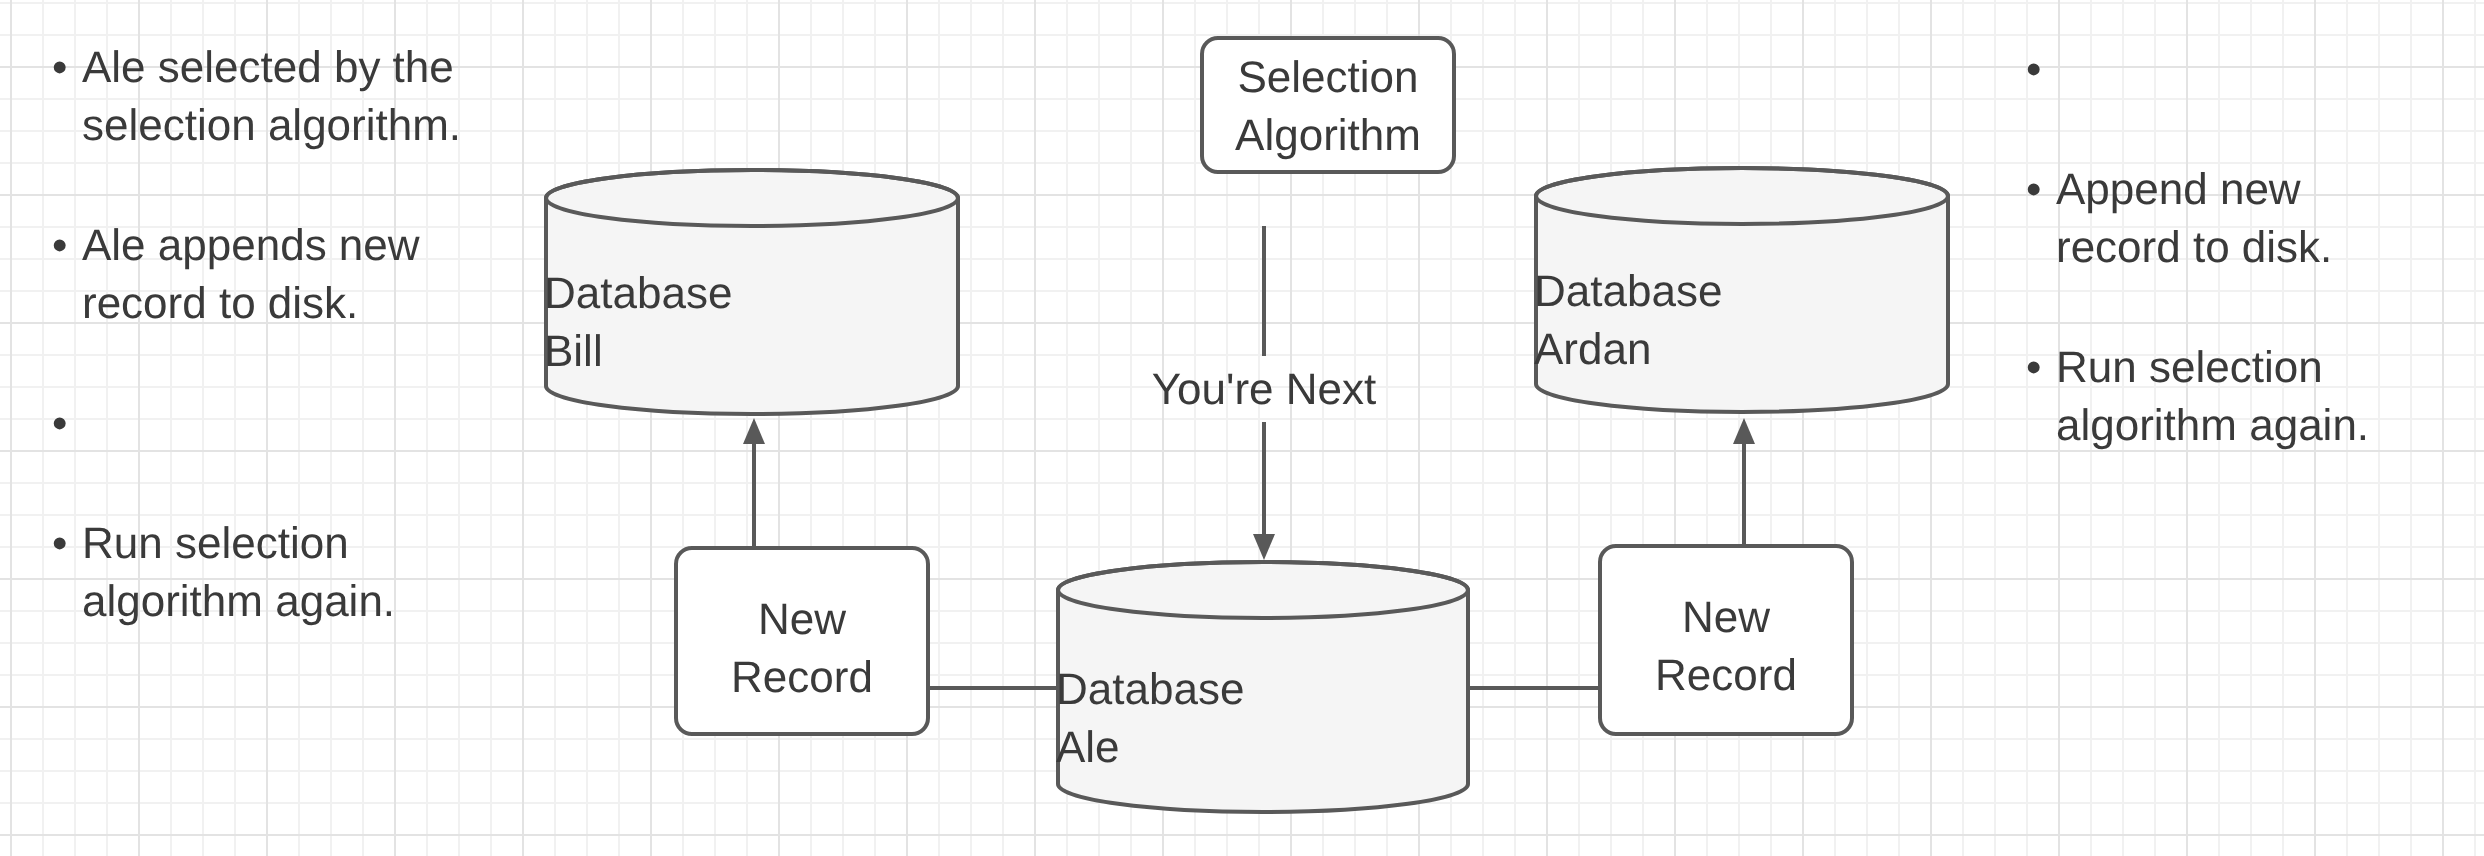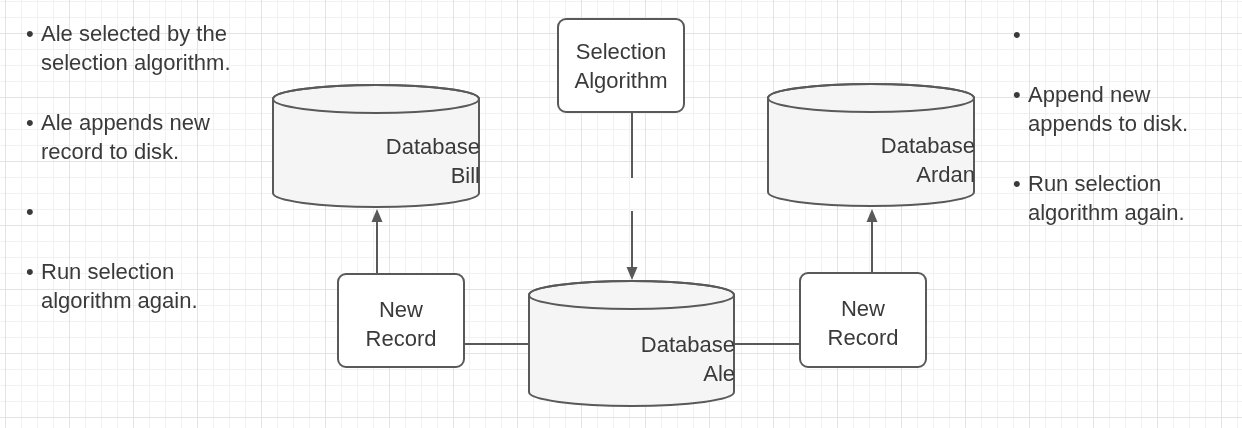--- a/index.html
+++ b/index.html
@@ -43,21 +43,21 @@
     border: 2px solid #595959;
     border-radius: 9px;
   }
   .cylinder { background: transparent; border: none; }
   .cylinder > svg.cyl-shape {
     position: absolute; left: 0; top: 0; width: 100%; height: 100%;
   }
   .cyl-label {
     position: relative;
     width: 100%;
-    text-align: right;
+    text-align: left;
     white-space: pre-line;
   }
 
   .edge-label {
     position: absolute;
     transform: translateX(-50%);
     color: #3a3a3a;
     font-size: 22px; line-height: 28px;
     white-space: nowrap;
   }
@@ -120,34 +120,35 @@
     </div>
   </div>
 
   <div class="notes" style="left:1013px; top:20px; width:229px;">
     <div class="note-item">
       <span class="note-bullet">•</span>
     </div>
     <div class="note-item">
       <span class="note-bullet">•</span>
       <span class="note-text">Append new
-appends to disk.</span>
+record to disk.</span>
     </div>
     <div class="note-item">
       <span class="note-bullet">•</span>
       <span class="note-text">Run selection
 algorithm again.</span>
     </div>
   </div>
 
-  <div class="node box" style="left:557px; top:18px; width:128px; height:95px;">
+  <div class="node box" style="left:600px; top:18px; width:128px; height:69px;">
     <span>Selection
 Algorithm</span>
   </div>
 
+  <div class="edge-label" style="left:632px; top:181px;">You're Next</div>
 
   <div class="node cylinder" style="left:272px; top:84px; width:208px; height:124px; padding-top:30px;">
     <svg class="cyl-shape" viewBox="0 0 208 124">
       <path d="M1,15 A103,14 0 0 1 207,15 L207,109 A103,14 0 0 1 1,109 Z" fill="#f5f5f5" stroke="#595959" stroke-width="2"></path>
       <ellipse cx="104" cy="15" rx="103" ry="14" fill="none" stroke="#595959" stroke-width="2"></ellipse>
     </svg>
     <div class="cyl-label">Database
 Bill</div>
   </div>
 

